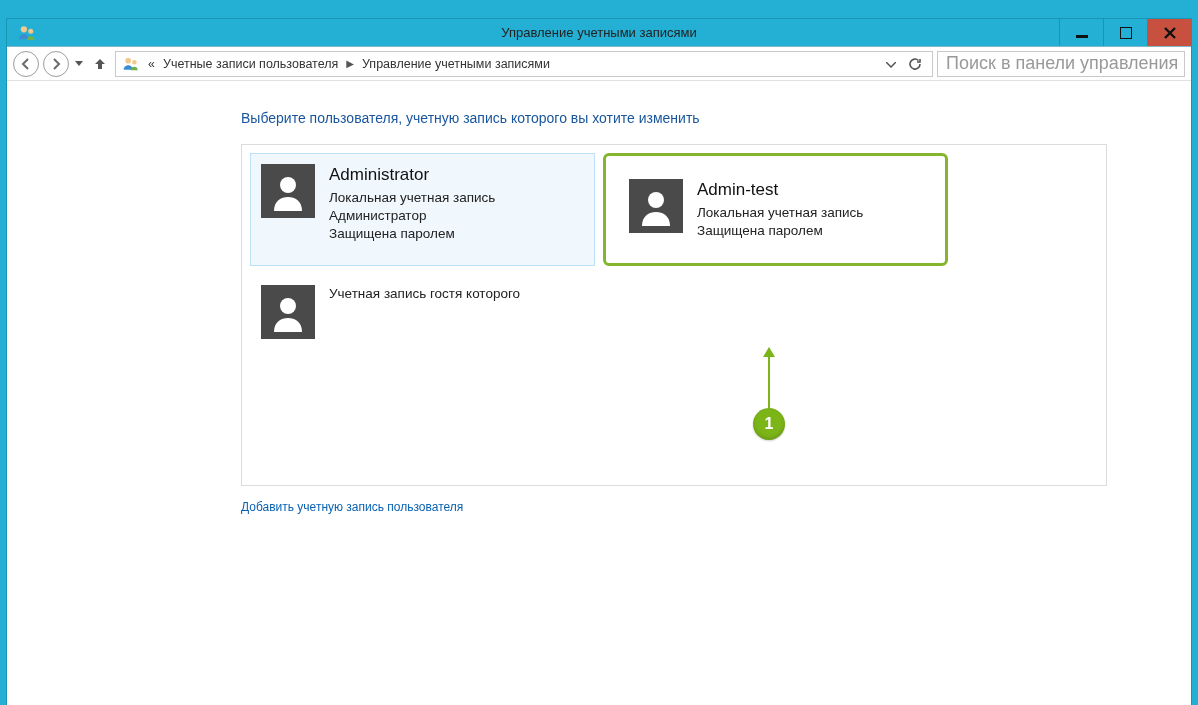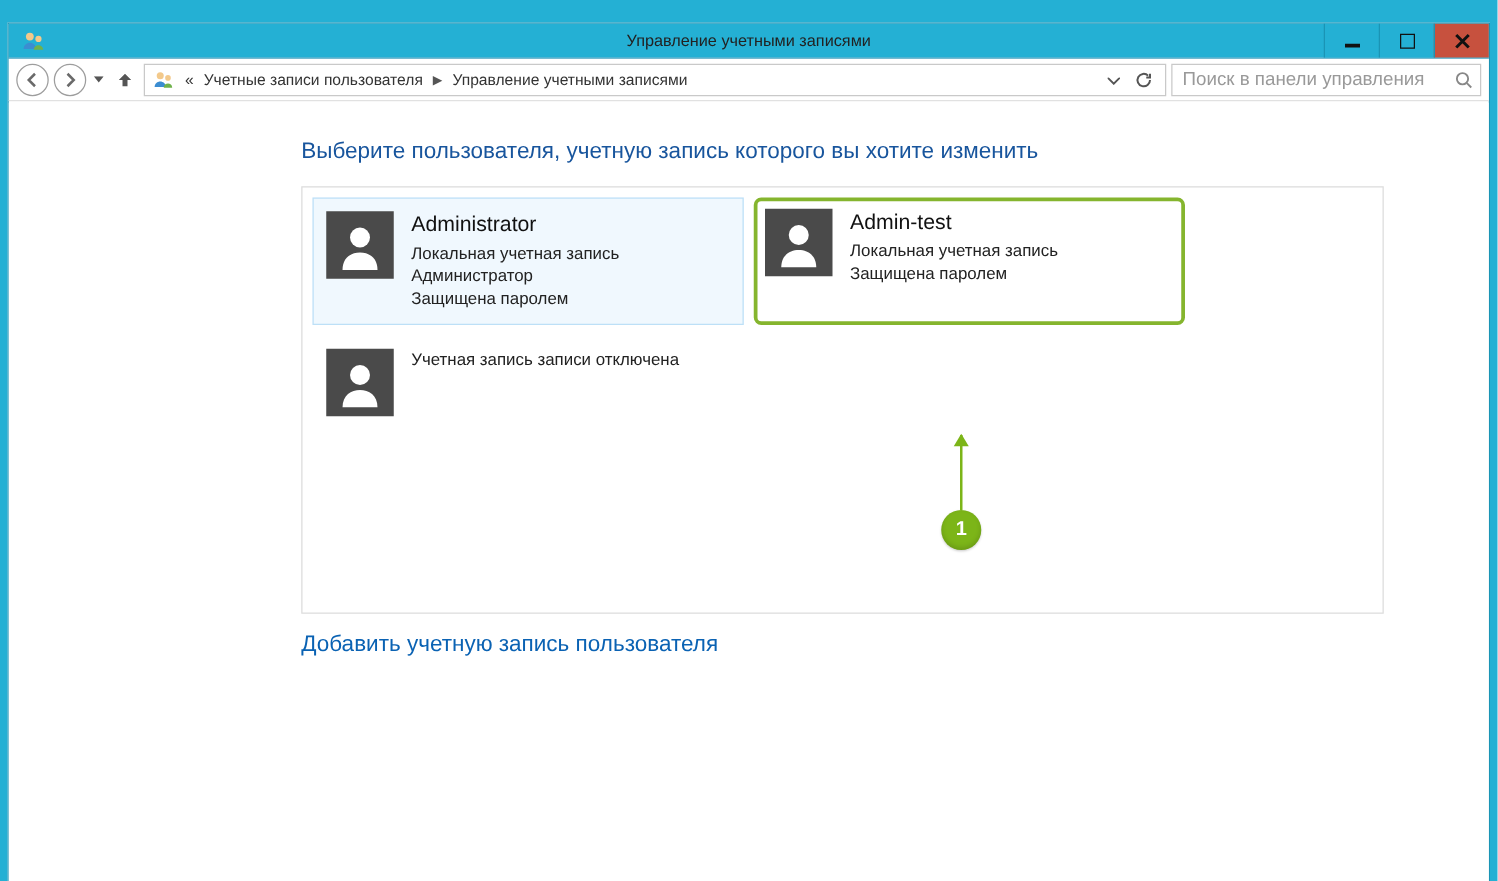--- a/index.html
+++ b/index.html
@@ -93,35 +93,35 @@
   .addressbar .spacer { flex:1; }
   .refresh-btn { width:22px; display:flex; justify-content:center; color:#555;}
   .searchbox {
     width: 248px; height: 26px;
     border: 1px solid #c9c9c9;
     display:flex; align-items:center;
     padding: 0 6px;
     color:#888; font-size:12.5px;
   }
   .searchbox input {
-    border:none; outline:none; flex:1; font-size:15px; font-family:inherit;
+    border:none; outline:none; flex:1; font-size:18px; font-family:inherit;
     color:#333;
   }
   .searchbox input::placeholder { color:#999; }
 
   
   .content {
     position: absolute;
     left: 0; right:0; top: 63px; bottom:0;
     padding: 28px 0 0 0;
     background:#fff;
   }
   .heading {
     color: #18559d;
-    font-size: 18px;
+    font-size: 14px;
     font-weight: 400;
     margin-left: 234px;
     margin-bottom: 18px;
   }
   .accounts-box {
     margin-left: 234px;
     width: 866px;
     height: 342px;
     border: 1px solid #dcdcdc;
     padding: 8px;
@@ -140,38 +140,38 @@
     border: 1px solid transparent;
     position: relative;
   }
   .account-card.selected {
     background: #f0f8fe;
     border: 1px solid #bde0f7;
   }
   .account-card.highlighted {
     border: 3px solid #85b52e;
     border-radius: 6px;
-    padding: 6px;
+    padding: 23px;
   }
   .avatar {
     width: 54px; height:54px;
     background: #4a4a4a;
     display:flex; align-items:center; justify-content:center;
     margin-right: 14px;
     flex-shrink:0;
   }
   .avatar svg { fill:#fff; }
   .acct-text { font-size: 13.5px; color:#222; line-height:1.35; }
   .acct-name { font-size: 17px; color:#111; margin-bottom:2px; }
 
   .add-link {
     margin-left: 234px;
     margin-top: 14px;
     color: #0a62b3;
-    font-size: 18px;
+    font-size: 12px;
     display:inline-block;
   }
 
   
   .callout {
     position:absolute;
     left: 746px;
     top: 266px;
     display:flex; flex-direction:column; align-items:center;
   }
@@ -327,21 +327,21 @@
         </div>
 
         <div class="account-card">
           <div class="avatar">
             <svg width="40" height="40" viewBox="0 0 40 40">
                 <circle cx="20" cy="14" r="8"></circle>
                 <path d="M6 40c0-10 7-14 14-14s14 4 14 14"></path>
               </svg>
           </div>
           <div class="acct-text">
-            <div>Учетная запись записи отключена</div>
+            <div>Учетная запись гостя которого</div>
             <div></div>
             <div></div>
           </div>
         </div>
 
       </div>
     </div>
 
     <a class="add-link">Добавить учетную запись пользователя</a>
 

